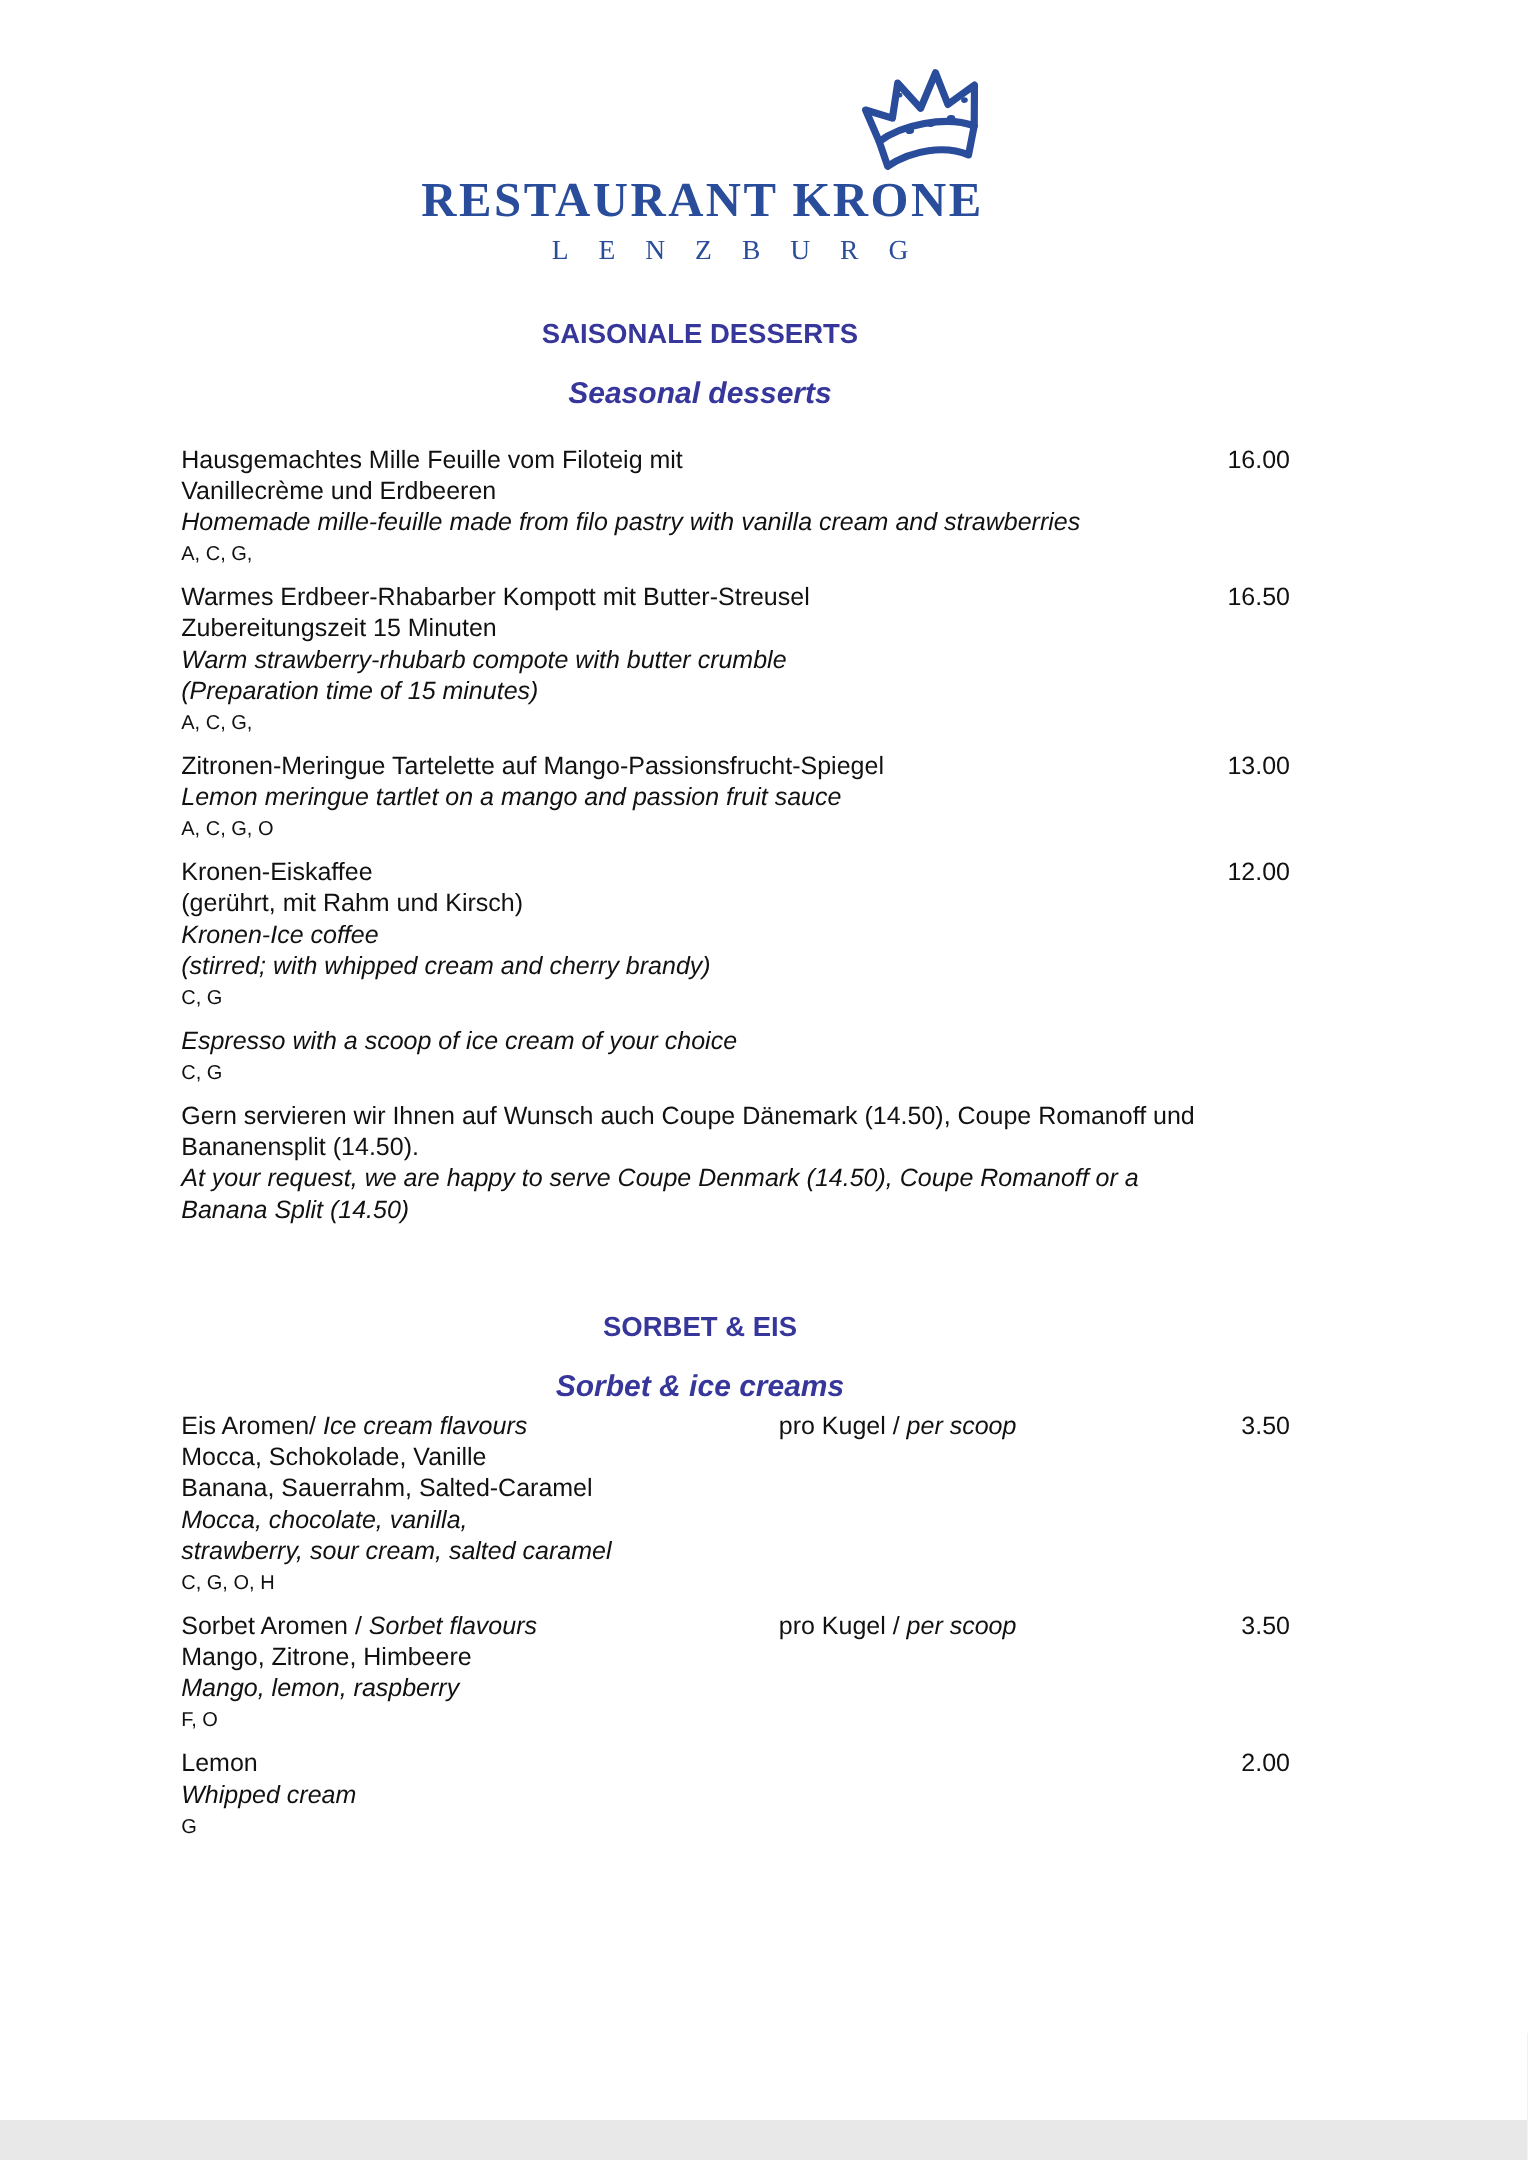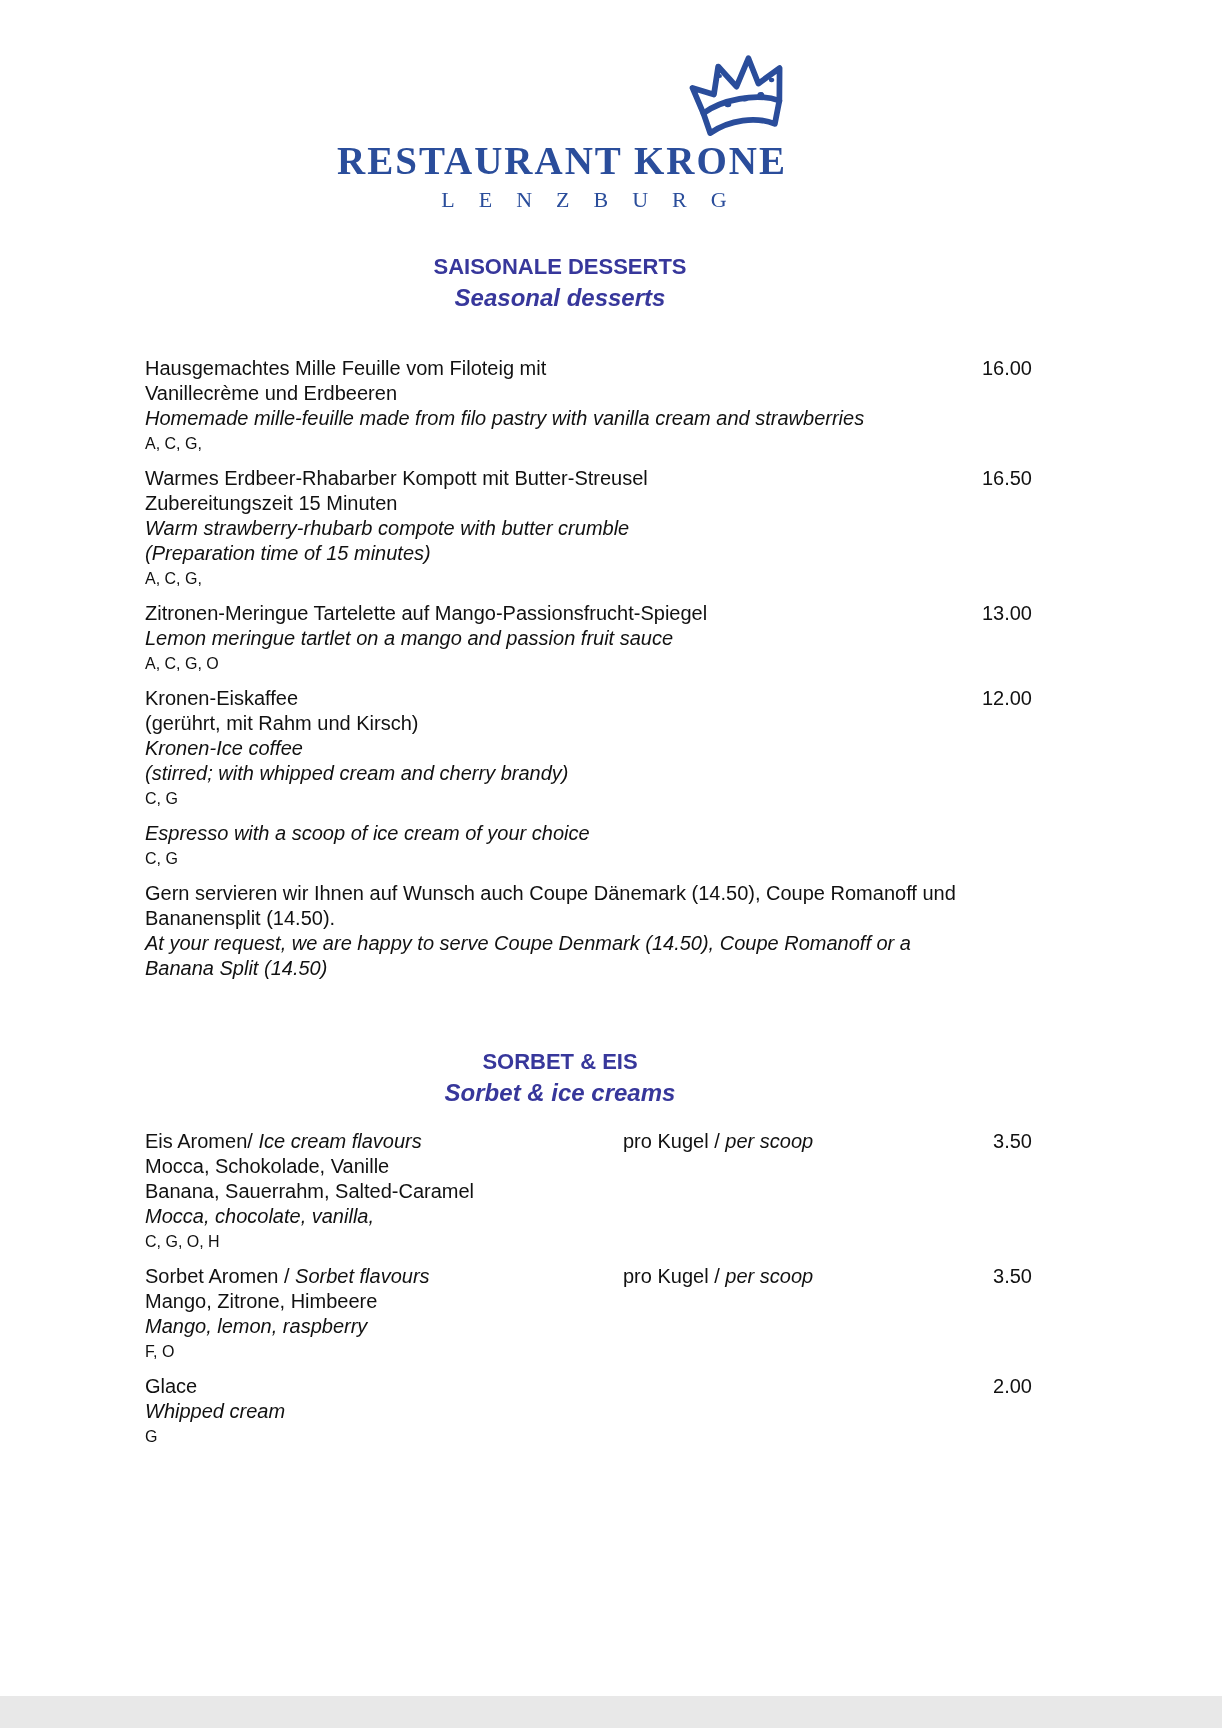--- a/index.html
+++ b/index.html
@@ -33,21 +33,21 @@
     text-align:center;
     font-family:"Liberation Serif", serif;
     font-size:22px;
     letter-spacing:24px;padding-left:36px;
     color:#2a4d9b;
     white-space:nowrap;
   }
   
   .sec-head{position:absolute;left:0;width:1120px;text-align:center;color:#37379b;}
   .sec-head .t1{font-size:22px;font-weight:bold;line-height:31px;margin:0;}
-  .sec-head .t2{font-size:24px;font-weight:bold;font-style:italic;line-height:31px;margin:0;}
+  .sec-head .t2{font-size:24px;font-weight:bold;font-style:italic;line-height:31px;margin:17px;}
   .sec1{top:251px;}
   .sec2{top:1046px;}
   
   .menu{
     position:absolute;left:145px;width:887px;
     font-size:20px;line-height:25px;color:#111;
   }
   .menu1{top:356px;}
   .menu2{top:1129px;}
   .item{margin:0 0 10px 0;}
@@ -132,29 +132,30 @@
     <div class="t2">Sorbet &amp; ice creams</div>
   </div>
 
   <div class="menu menu2">
     <div>
         <div class="item">
           <div class="row"><span class="nm"><span>Eis Aromen/ </span><span class="it">Ice cream flavours</span></span><span class="unit"><span>pro Kugel / </span><span class="it">per scoop</span></span><span class="price">3.50</span></div>
           <div class="ln">Mocca, Schokolade, Vanille</div>
           <div class="ln">Banana, Sauerrahm, Salted-Caramel</div>
           <div class="ln it">Mocca, chocolate, vanilla,</div>
+          <div class="ln it">strawberry, sour cream, salted caramel</div>
           <div class="alg">C, G, O, H</div>
         </div>
         <div class="item">
           <div class="row"><span class="nm"><span>Sorbet Aromen / </span><span class="it">Sorbet flavours</span></span><span class="unit"><span>pro Kugel / </span><span class="it">per scoop</span></span><span class="price">3.50</span></div>
           <div class="ln">Mango, Zitrone, Himbeere</div>
           <div class="ln it">Mango, lemon, raspberry</div>
           <div class="alg">F, O</div>
         </div>
         <div class="item">
-          <div class="row"><span class="nm"><span>Glace</span></span><span class="price">2.00</span></div>
+          <div class="row"><span class="nm"><span>Lemon</span></span><span class="price">2.00</span></div>
           <div class="ln it">Whipped cream</div>
           <div class="alg">G</div>
         </div>
       </div>
   </div>
 
 </div>
 
 </body></html>

